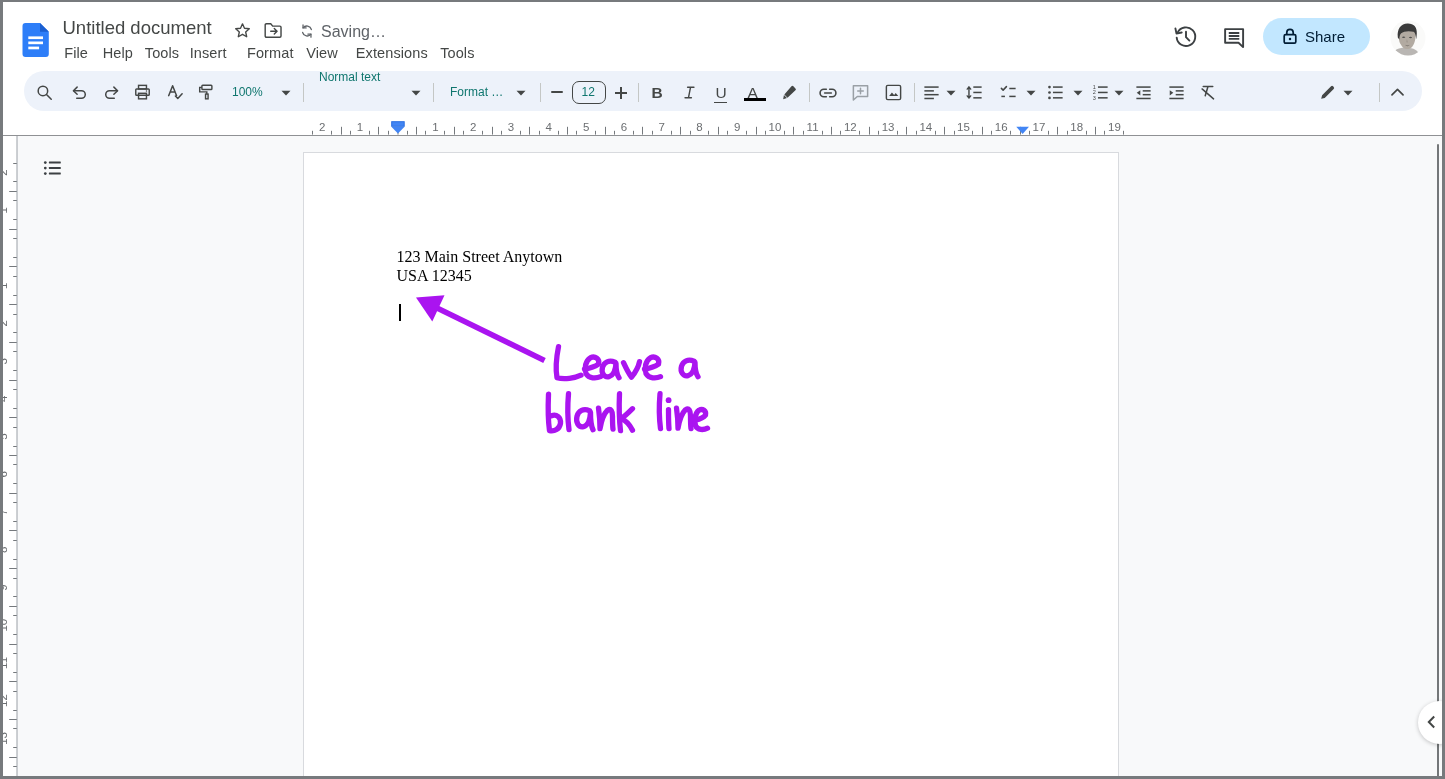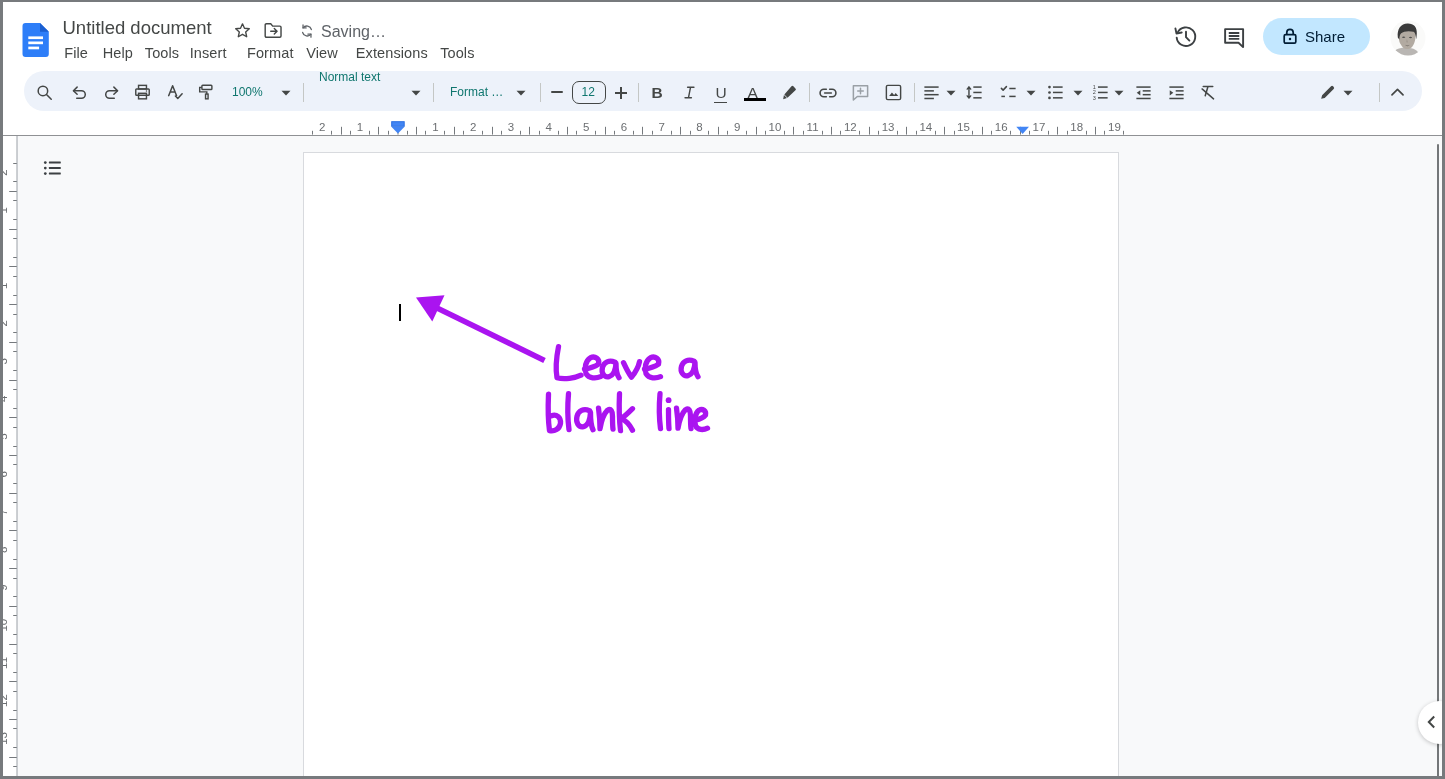--- a/index.html
+++ b/index.html
@@ -431,20 +431,21 @@
 
  <svg class="abs" style="left:42px;top:21px" width="22" height="22" viewBox="0 0 24 24" fill="#3c4043">
   <circle cx="3.6" cy="6" r="1.5"></circle>
         <circle cx="3.6" cy="12" r="1.5"></circle>
         <circle cx="3.6" cy="18" r="1.5"></circle>
   <rect x="7.5" y="5" width="13" height="2" rx="0.4"></rect>
         <rect x="7.5" y="11" width="13" height="2" rx="0.4"></rect>
         <rect x="7.5" y="17" width="13" height="2" rx="0.4"></rect>
  </svg>
 
+ <div class="abs" style="left:396.5px;top:112.4px;font-family:'Liberation Serif',serif;font-size:16px;line-height:18.4px;color:#000;">123 Main Street Anytown<br>USA 12345</div>
  <div class="caret" style="left:399px;top:167.5px;height:17px;"></div>
 
  <svg class="abs" style="left:380px;top:4px" width="360" height="310" viewBox="0 0 360 310">
 <line x1="164.5" y1="220.5" x2="56" y2="167.5" stroke="#aa14f0" stroke-width="5.6"></line>
 <path d="M 36.0 157.5 L 64.5 155.3 L 52.3 181.5 Z" fill="#aa14f0"></path>
 <g fill="none" stroke="#aa14f0" stroke-width="5.3" stroke-linecap="round" stroke-linejoin="round" transform="translate(0,1.2)">
 <path d="M 178.5 205.5 C 176.0 218.0 175.5 228.0 177.0 236.5 C 184.0 238.5 195.0 237.0 201.0 234.0"></path>
 <path d="M 204.5 228.0 C 210.0 227.0 215.0 225.5 218.5 223.0 C 220.0 217.5 215.0 214.5 210.5 216.5 C 205.5 219.5 204.0 227.0 206.0 232.5 C 209.0 237.5 216.0 237.5 220.5 235.5"></path>
 <path d="M 235.0 221.0 C 229.0 218.5 224.0 221.0 222.5 226.0 C 221.0 231.5 224.0 236.5 229.0 235.5 C 233.0 234.5 235.5 230.0 236.0 222.0 C 236.0 227.0 236.5 233.0 239.0 236.5"></path>
 <path d="M 243.5 221.5 C 246.0 227.0 248.5 232.0 251.5 236.0 C 255.5 231.0 258.5 225.5 259.5 220.5"></path>

